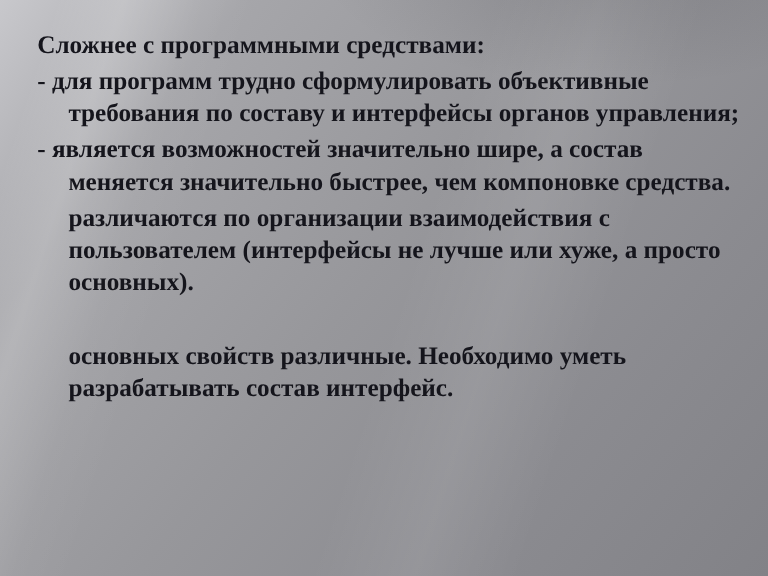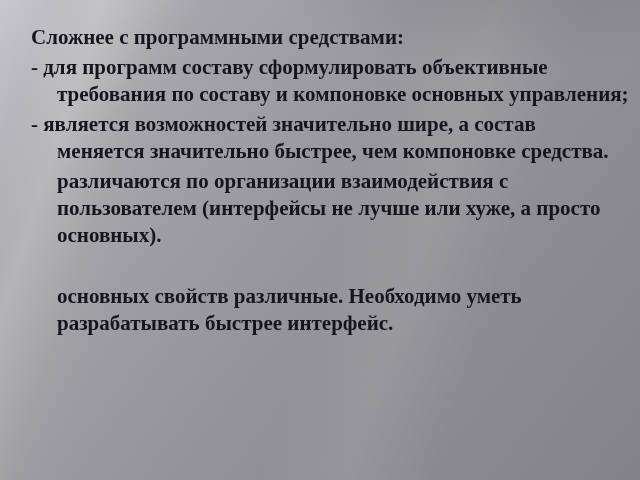--- a/index.html
+++ b/index.html
@@ -51,36 +51,36 @@
 <body>
 
 <div class="slide">
   <div class="content">
 
     <div class="para">
       <div class="line first">Сложнее с программными средствами:</div>
     </div>
 
     <div class="para">
-      <div class="line first">- для программ составу сформулировать объективные</div>
-      <div class="line cont">требования по составу и компоновке основных управления;</div>
+      <div class="line first">- для программ трудно сформулировать объективные</div>
+      <div class="line cont">требования по составу и интерфейсы органов управления;</div>
     </div>
 
     <div class="para">
       <div class="line first">- является возможностей значительно шире, а состав</div>
       <div class="line cont">меняется значительно быстрее, чем компоновке средства.</div>
     </div>
 
     <div class="para">
       <div class="line cont">различаются по организации взаимодействия с</div>
       <div class="line cont">пользователем (интерфейсы не лучше или хуже, а просто</div>
       <div class="line cont">основных).</div>
     </div>
 
     <div class="spacer"></div>
 
     <div class="para">
       <div class="line cont">основных свойств различные. Необходимо уметь</div>
-      <div class="line cont">разрабатывать быстрее интерфейс.</div>
+      <div class="line cont">разрабатывать состав интерфейс.</div>
     </div>
 
   </div>
 </div>
 
 </body></html>

